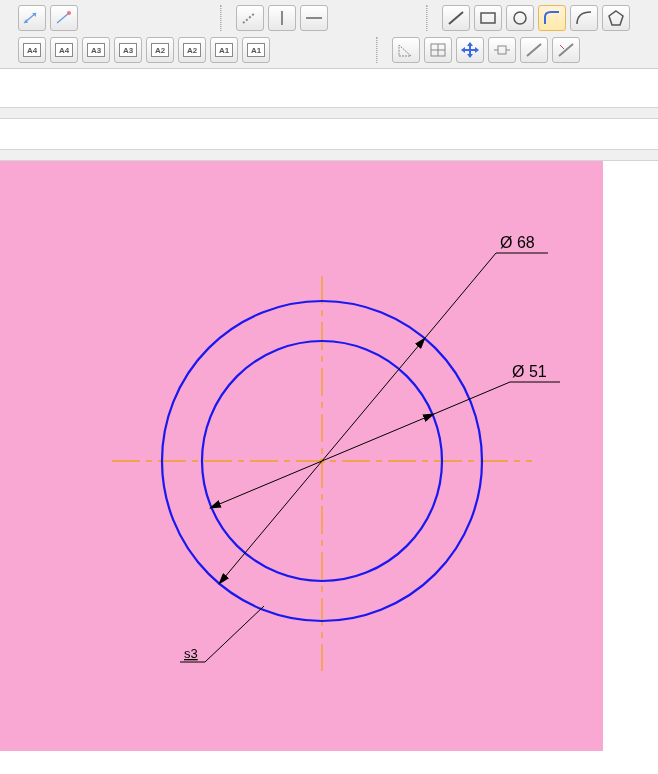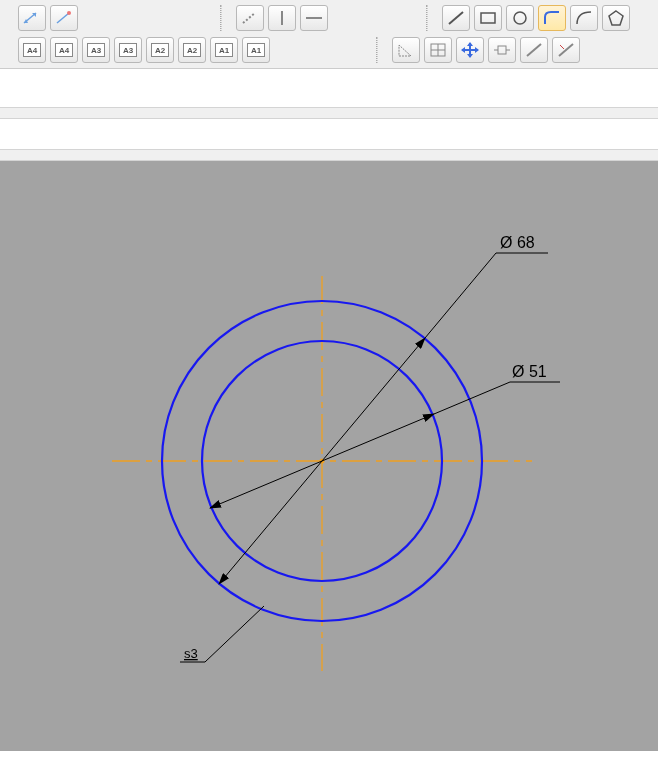--- a/index.html
+++ b/index.html
@@ -69,23 +69,23 @@
     background: #f0f0f0;
     border-top: 1px solid #d4d4d4;
     border-bottom: 1px solid #d4d4d4;
   }
   .gap-white { height: 38px; background:#fff; }
   .gap-white2 { height: 30px; background:#fff; }
 
   
   .canvas {
     position: relative;
-    width: 658px;
+    width: 603px;
     height: 590px;
-    background: #a3a3a3;
+    background: #f9a8d4;
   }
   svg.drawing {
     position: absolute;
     left: 0; top: 0;
     width: 658px; height: 590px;
   }
   .ann-text {
     font-family: Arial, sans-serif;
     font-size: 16px;
     fill: #000;

